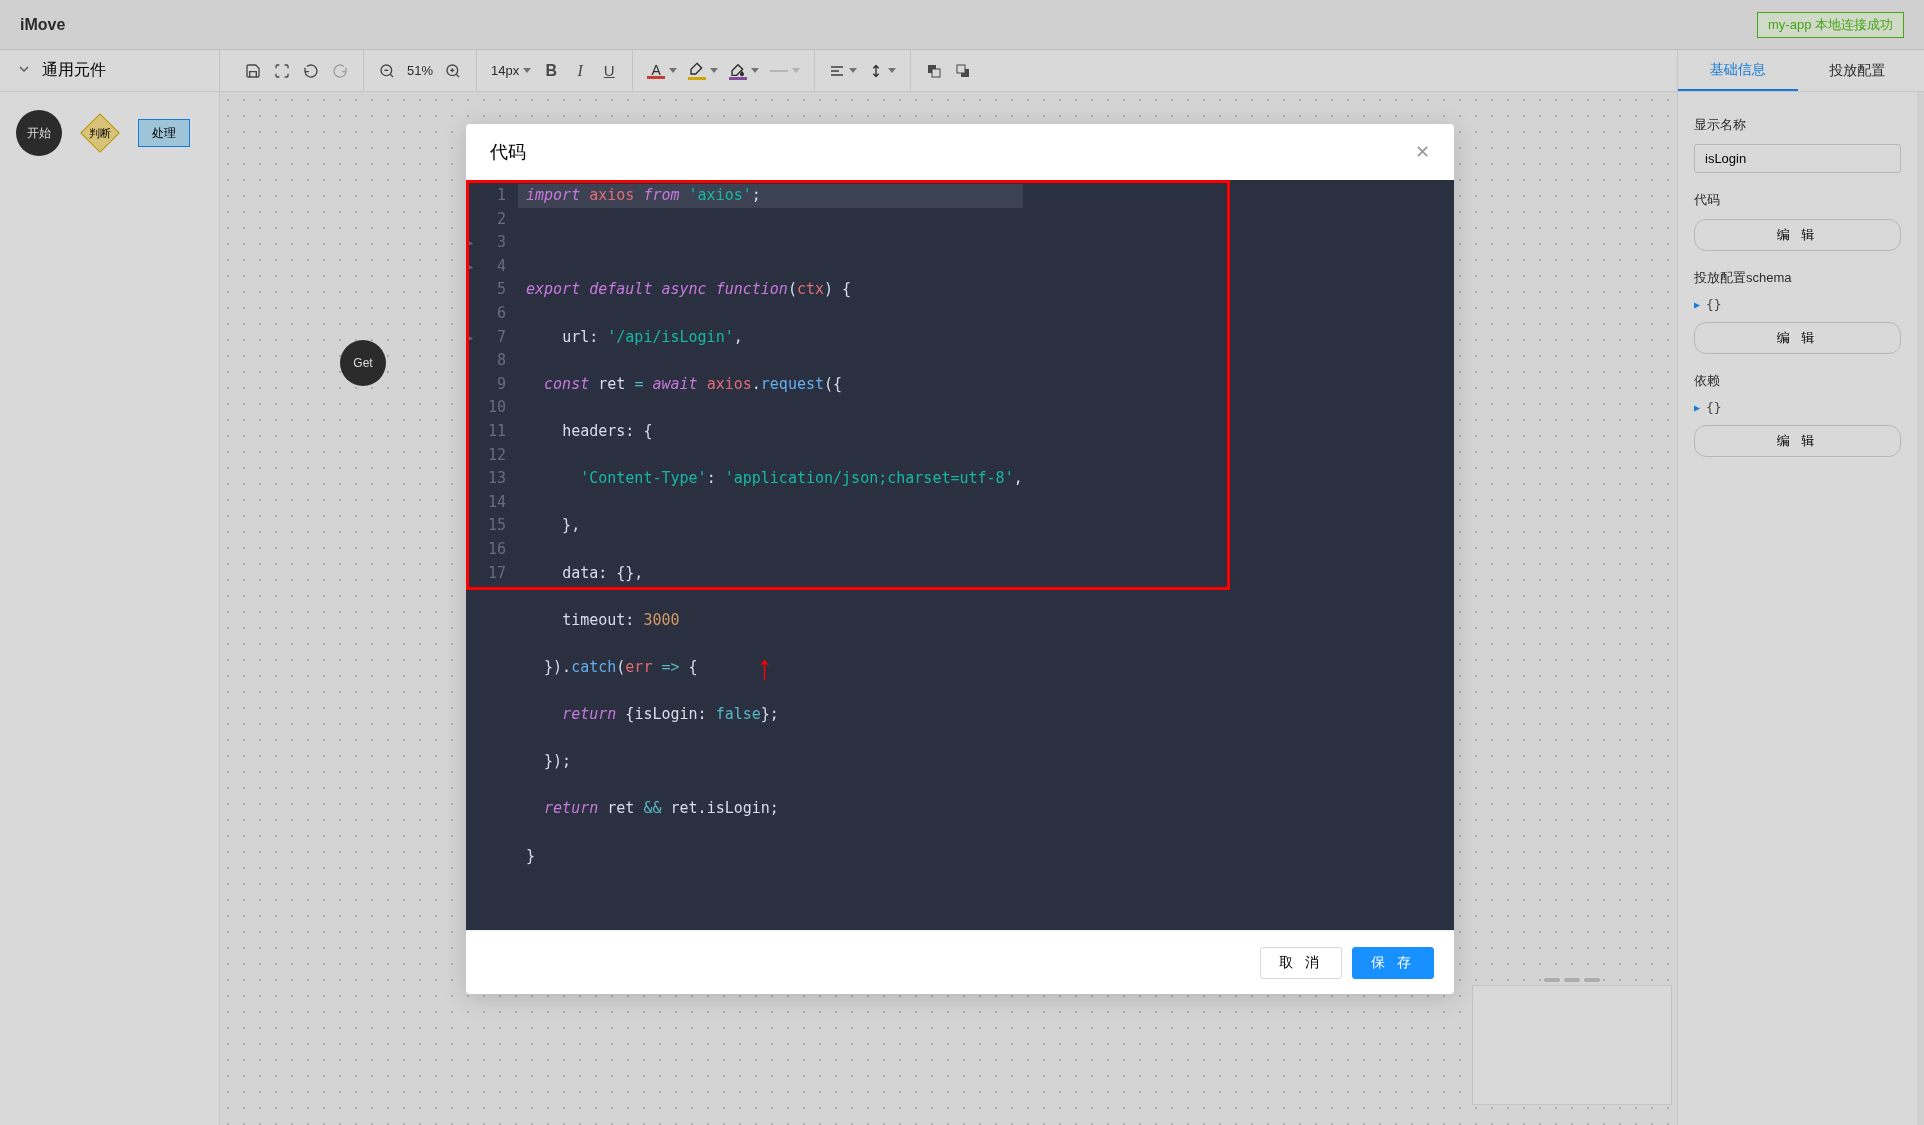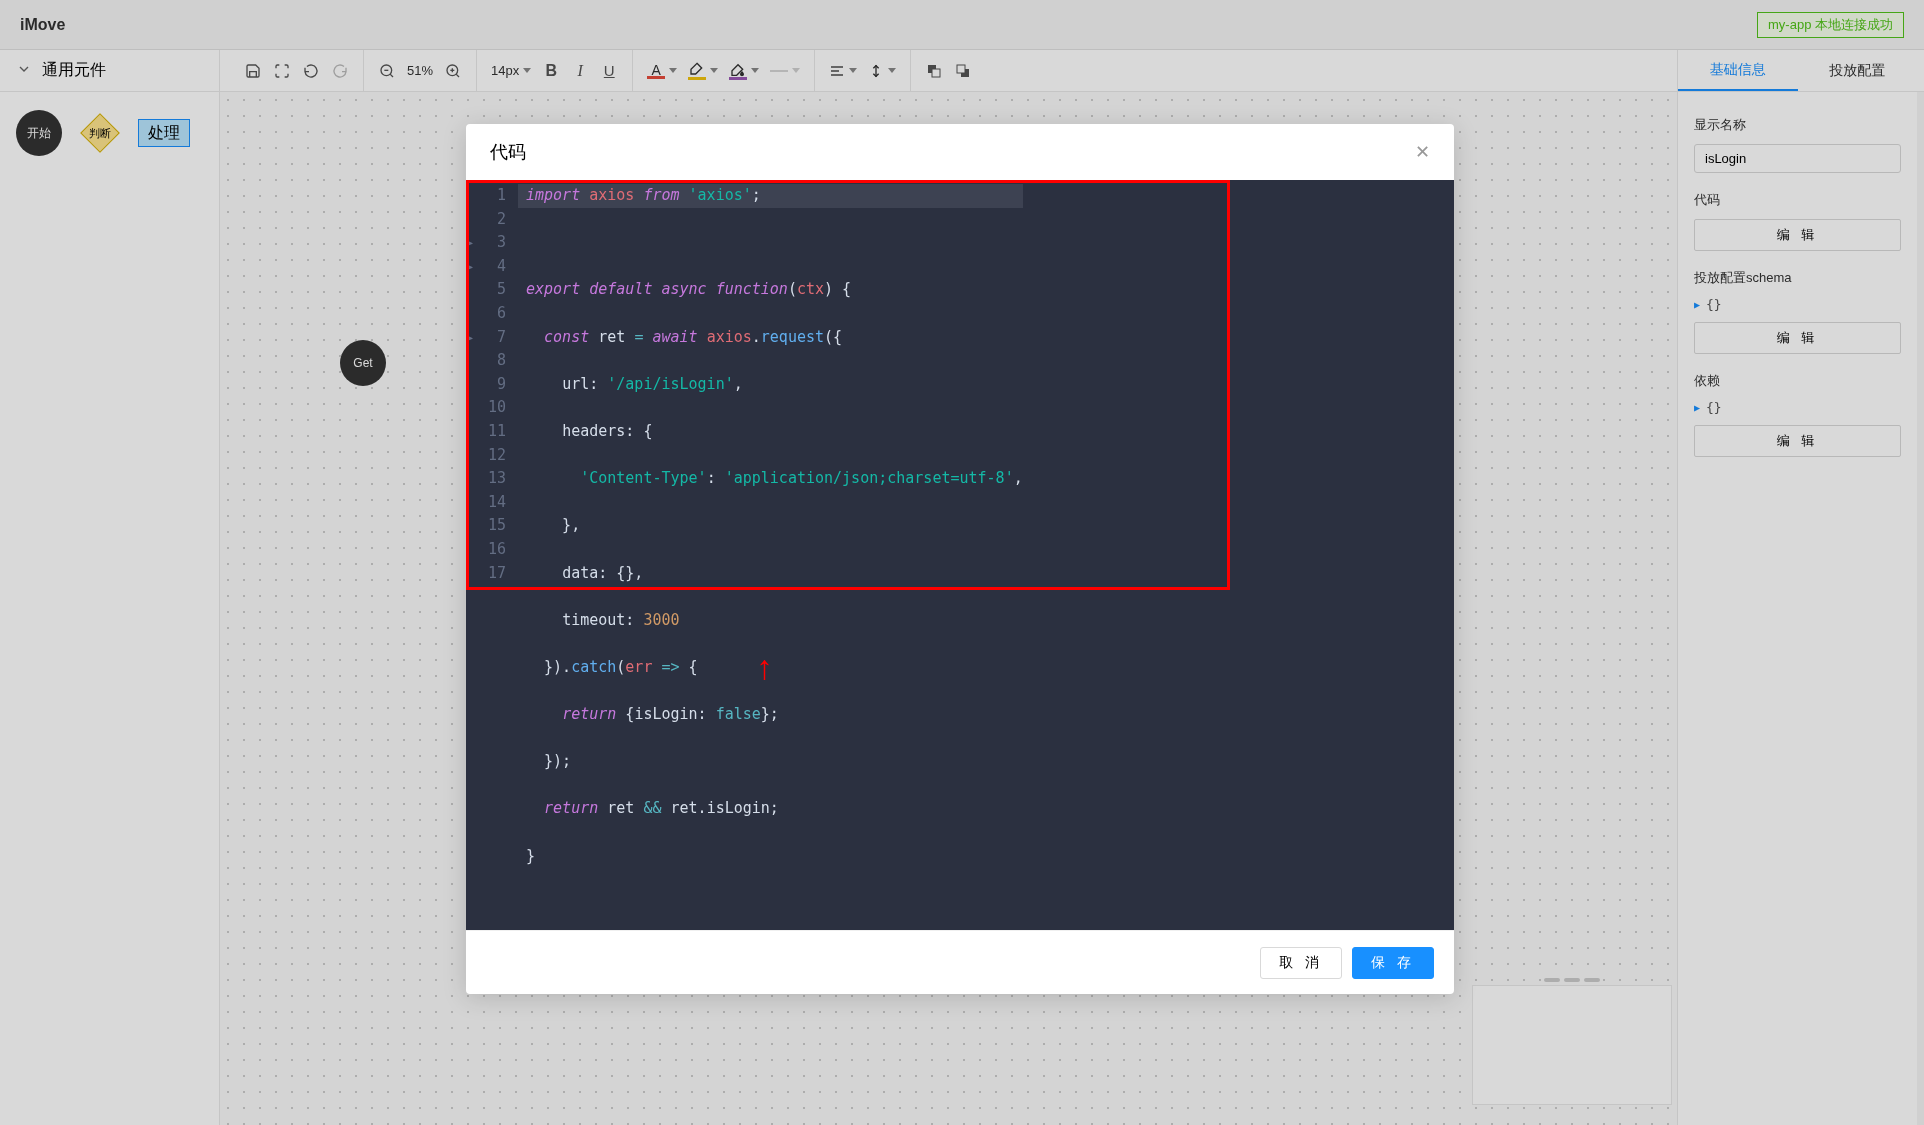--- a/index.html
+++ b/index.html
@@ -25,35 +25,35 @@
 
 
 .sidebar { position: absolute; left: 0; top: 50px; width: 220px; bottom: 0; background: #fff; border-right: 1px solid #e8e8e8; }
 .sidebar-header { height: 42px; display: flex; align-items: center; gap: 10px; padding: 0 16px; border-bottom: 1px solid #e8e8e8; cursor: pointer; }
 .sidebar-header .chev { display: inline-block; transform: rotate(0deg); }
 .palette { display: flex; gap: 18px; padding: 18px 16px; align-items: center; }
 .node-start { width: 46px; height: 46px; border-radius: 50%; background: #333; color: #fff; display: flex; align-items: center; justify-content: center; font-size: 12px; }
 .diamond { width: 40px; height: 40px; position: relative; }
 .diamond-inner { position: absolute; top: 6px; left: 6px; width: 28px; height: 28px; background: #ffe58f; border: 1px solid #d4b106; transform: rotate(45deg); }
 .diamond-text { position: absolute; inset: 0; display: flex; align-items: center; justify-content: center; font-size: 11px; z-index: 1; }
-.node-process { width: 52px; height: 28px; background: #bae7ff; border: 1px solid #1890ff; display: flex; align-items: center; justify-content: center; font-size: 16px; }
+.node-process { width: 52px; height: 28px; background: #bae7ff; border: 1px solid #1890ff; display: flex; align-items: center; justify-content: center; font-size: 12px; }
 
 
 .canvas { position: absolute; left: 220px; top: 92px; right: 240px; bottom: 0; background: #fafafa; background-image: radial-gradient(#ccc 1px, transparent 1px); background-size: 16px 16px; }
 .canvas-node { position: absolute; left: 120px; top: 248px; width: 46px; height: 46px; border-radius: 50%; background: #333; color: #fff; display: flex; align-items: center; justify-content: center; font-size: 12px; }
 
 
 .right-panel { position: absolute; right: 7px; top: 50px; width: 240px; bottom: 0; background: #fff; border-left: 1px solid #e8e8e8; }
 .tabs { display: flex; height: 42px; border-bottom: 1px solid #e8e8e8; }
 .tab { flex: 1; display: flex; align-items: center; justify-content: center; font-size: 14px; cursor: pointer; color: #333; }
 .tab.active { color: #1890ff; border-bottom: 2px solid #1890ff; }
 .panel-body { padding: 16px; display: flex; flex-direction: column; gap: 10px; font-size: 13px; }
 .field-label { color: #333; margin-top: 8px; }
 .field-input { border: 1px solid #d9d9d9; border-radius: 3px; padding: 6px 10px; width: 100%; font-size: 13px; }
-.btn-full { border: 1px solid #d9d9d9; border-radius: 2px; padding: 6px; text-align: center; width: 100%; background: #fff; cursor: pointer; font-size: 13px; letter-spacing: 4px; }
+.btn-full { border: 1px solid #d9d9d9; border-radius: 12px; padding: 6px; text-align: center; width: 100%; background: #fff; cursor: pointer; font-size: 13px; letter-spacing: 4px; }
 .json-preview { color: #555; font-family: monospace; font-size: 13px; display: flex; align-items: center; gap: 6px; }
 .tri { color: #1890ff; font-size: 10px; }
 .minimap { position: absolute; bottom: 20px; right: 252px; width: 200px; height: 120px; background: #fff; border: 1px solid #e8e8e8; z-index: 2; }
 .minimap-handles { position: absolute; top: -8px; left: 50%; transform: translateX(-50%); display: flex; gap: 4px; }
 .minimap-handles span { width: 16px; height: 4px; background: #ccc; border-radius: 2px; display: inline-block; }
 
 
 .modal { position: absolute; left: 466px; top: 124px; width: 988px; height: 870px; background: #fff; z-index: 10; border-radius: 4px; box-shadow: 0 4px 24px rgba(0,0,0,.15); display: flex; flex-direction: column; }
 .modal-header { height: 56px; display: flex; align-items: center; justify-content: space-between; padding: 0 24px; }
 .modal-title { font-size: 18px; font-weight: 500; }
@@ -295,22 +295,22 @@
             <div>12</div>
             <div>13</div>
             <div>14</div>
             <div>15</div>
             <div>16</div>
             <div>17</div>
         </div>
         <div class="code"><div class="line1"><span class="kw">import</span> <span class="var">axios</span> <span class="kw">from</span> <span class="str">'axios'</span>;</div>
 <div>&nbsp;</div>
 <div><span class="kw">export</span> <span class="kw">default</span> <span class="kw">async</span> <span class="kw">function</span>(<span class="var">ctx</span>) {</div>
+<div>    <span class="prop">url</span>: <span class="str">'/api/isLogin'</span>,</div>
 <div>  <span class="kw">const</span> <span class="prop">ret</span> <span class="op">=</span> <span class="kw">await</span> <span class="var">axios</span>.<span class="fn">request</span>({</div>
-<div>    <span class="prop">url</span>: <span class="str">'/api/isLogin'</span>,</div>
 <div>    <span class="prop">headers</span>: {</div>
 <div>      <span class="str">'Content-Type'</span>: <span class="str">'application/json;charset=utf-8'</span>,</div>
 <div>    },</div>
 <div>    <span class="prop">data</span>: {},</div>
 <div>    <span class="prop">timeout</span>: <span class="num">3000</span></div>
 <div>  }).<span class="fn">catch</span>(<span class="var">err</span> <span class="op">=&gt;</span> {</div>
 <div>    <span class="kw">return</span> {<span class="prop">isLogin</span>: <span class="bool">false</span>};</div>
 <div>  });</div>
 <div>  <span class="kw">return</span> <span class="prop">ret</span> <span class="op">&amp;&amp;</span> <span class="prop">ret</span>.<span class="prop">isLogin</span>;</div>
 <div>}</div></div>

